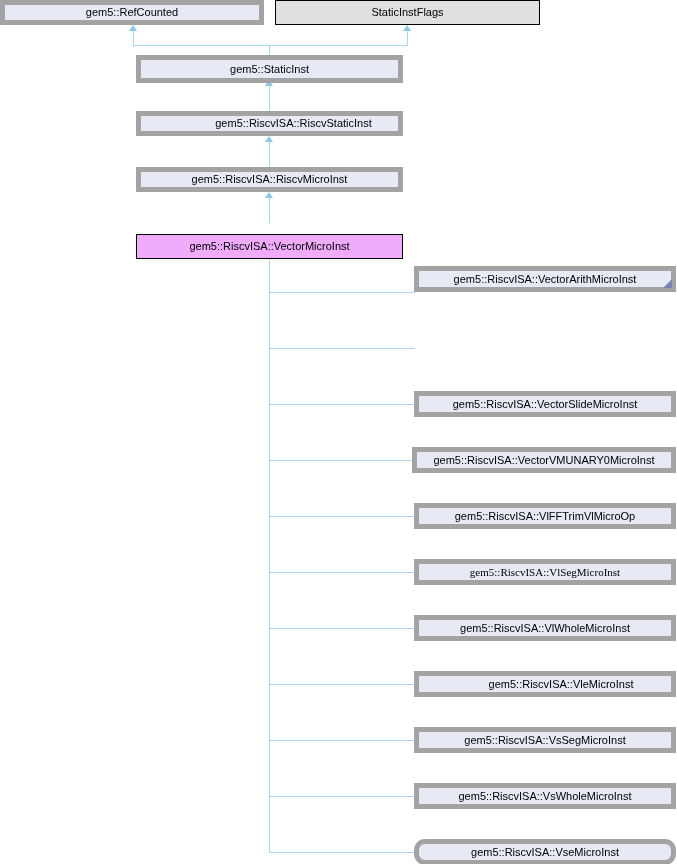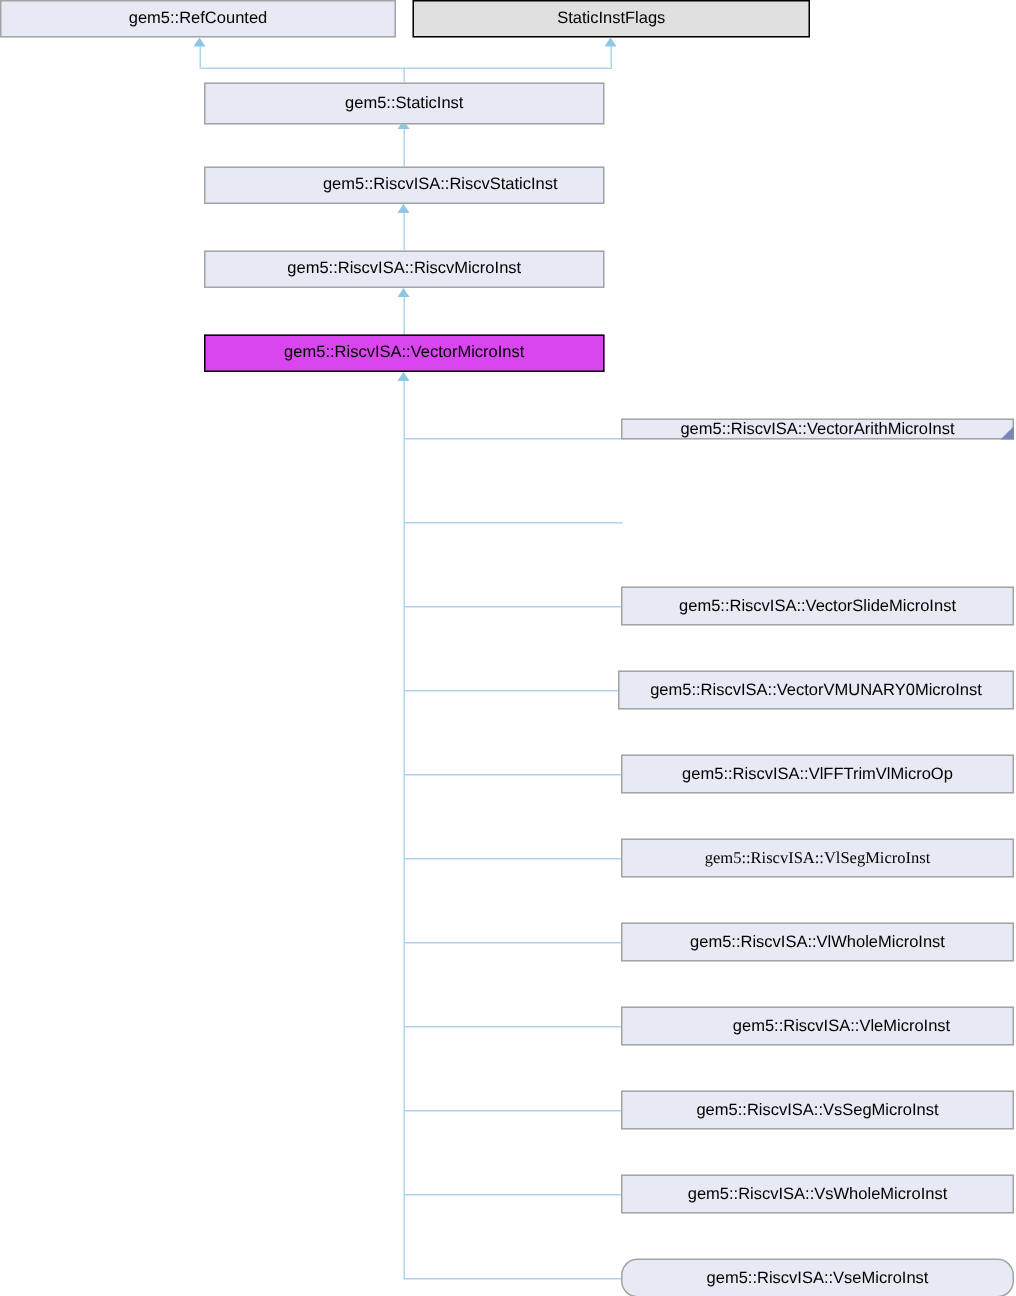--- a/index.html
+++ b/index.html
@@ -15,33 +15,34 @@
     width: 677px;
     height: 864px;
     background: #ffffff;
     overflow: hidden;
   }
   
   .node {
     position: absolute;
     box-sizing: border-box;
     background: #e7eaf4;
-    border: 1px solid #a3a3a3;
+    border: 5px solid #a3a3a3;
     display: flex;
     align-items: center;
     justify-content: center;
     font-size: 11px;
     color: #000000;
     white-space: nowrap;
     letter-spacing: 0px;
     line-height: 1;
   }
   .node.current {
-    background: #d946ef;
+    background: #f0abfc;
     border: 1px solid #000000;
+    margin-top: 11px;
   }
   .node.external {
     background: #e0e0e0;
     border: 1px solid #000000;
   }
   
   .node.folded::after {
     content: "";
     position: absolute;
     right: -1px;
@@ -118,21 +119,21 @@
   <div class="node external" style="left:275px; top:0px; width:265px; height:25px;">StaticInstFlags</div>
 
   <div class="node" style="left:136px; top:55px; width:267px; height:28px;">gem5::StaticInst</div>
 
   <div class="node" style="left:136px; top:111px; width:267px; height:25px;padding-left:48px;">gem5::RiscvISA::RiscvStaticInst</div>
 
   <div class="node" style="left:136px; top:167px; width:267px; height:25px;">gem5::RiscvISA::RiscvMicroInst</div>
 
   <div class="node current" style="left:136px; top:223px; width:267px; height:25px;">gem5::RiscvISA::VectorMicroInst</div>
 
-  <div class="node folded" style="left:414px; top:279px; width:262px; height:14px;">gem5::RiscvISA::VectorArithMicroInst</div>
+  <div class="node folded" style="left:414px; top:266px; width:262px; height:26px;">gem5::RiscvISA::VectorArithMicroInst</div>
 
 
   <div class="node" style="left:414px; top:391px; width:262px; height:26px;">gem5::RiscvISA::VectorSlideMicroInst</div>
 
   <div class="node" style="left:412px; top:447px; width:264px; height:26px;">gem5::RiscvISA::VectorVMUNARY0MicroInst</div>
 
   <div class="node" style="left:414px; top:503px; width:262px; height:26px;">gem5::RiscvISA::VlFFTrimVlMicroOp</div>
 
   <div class="node" style="left:414px; top:559px; width:262px; height:26px;font-family:Liberation Serif, serif;">gem5::RiscvISA::VlSegMicroInst</div>
 

